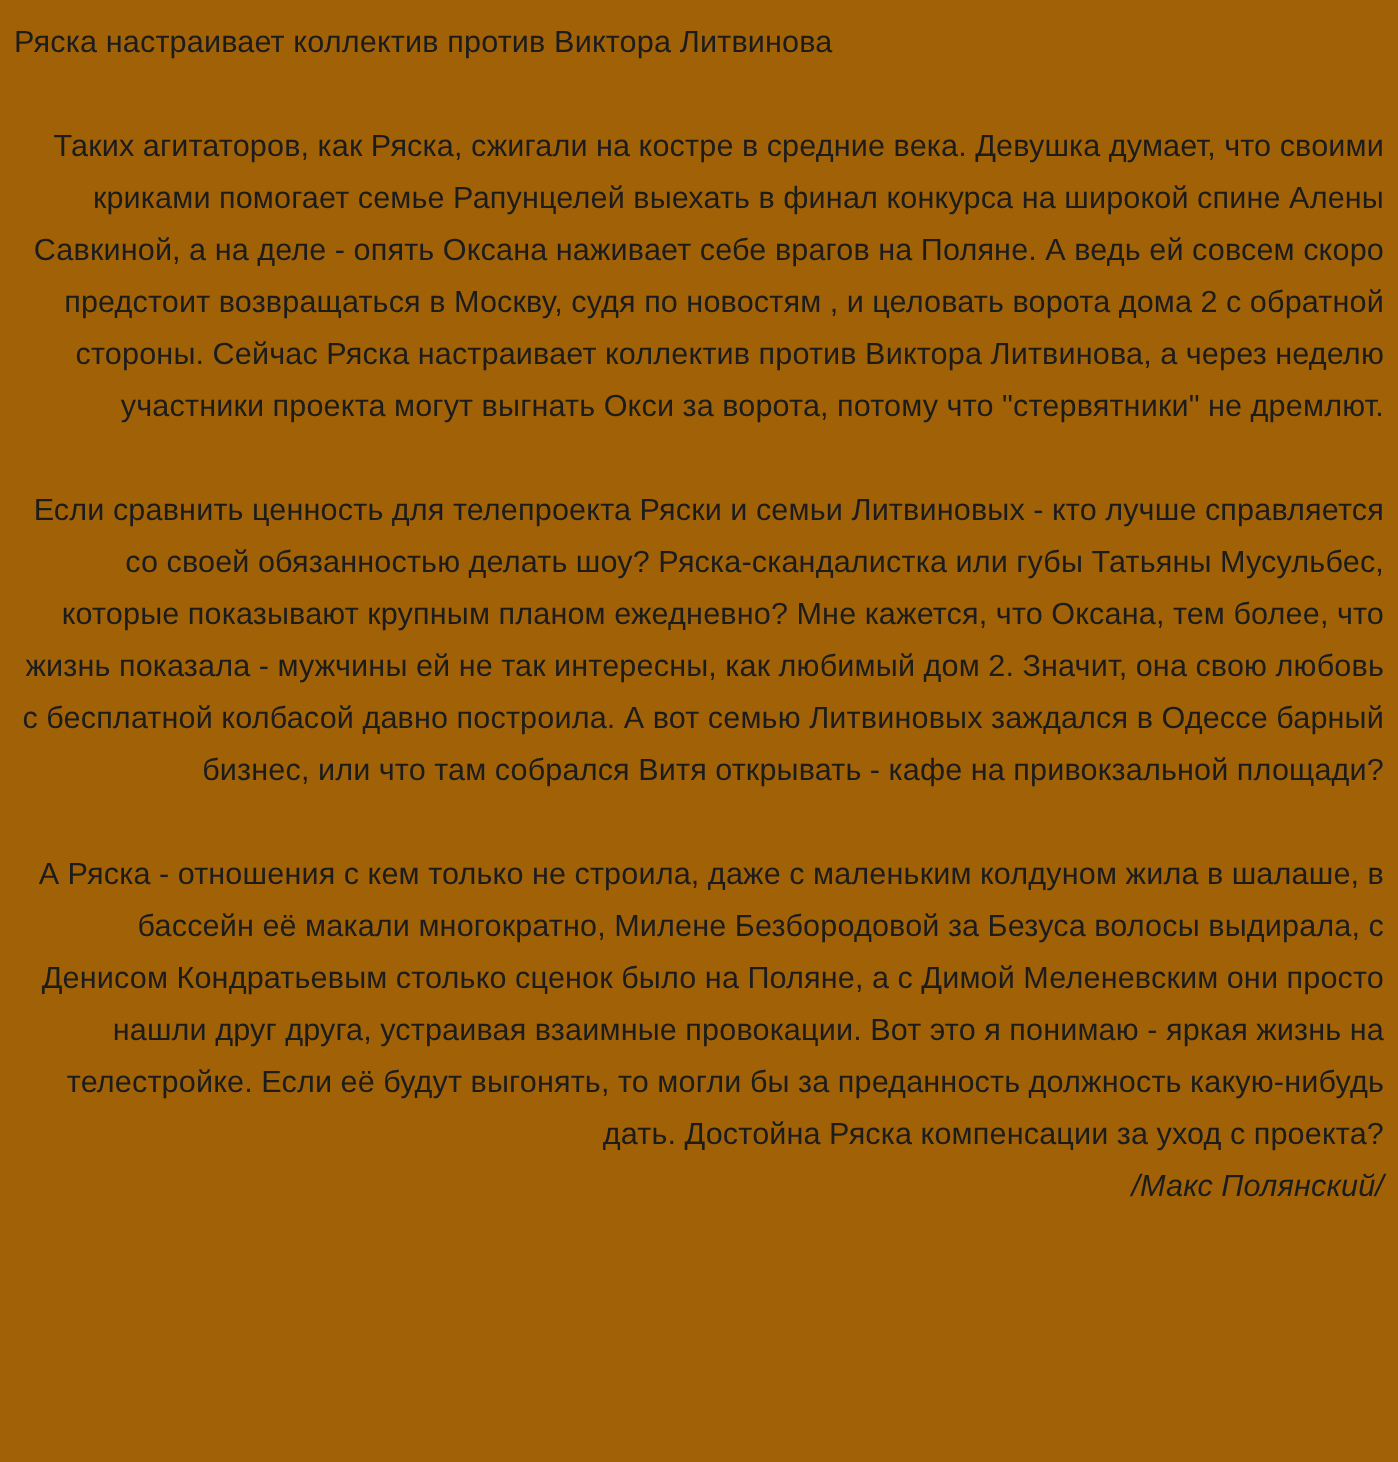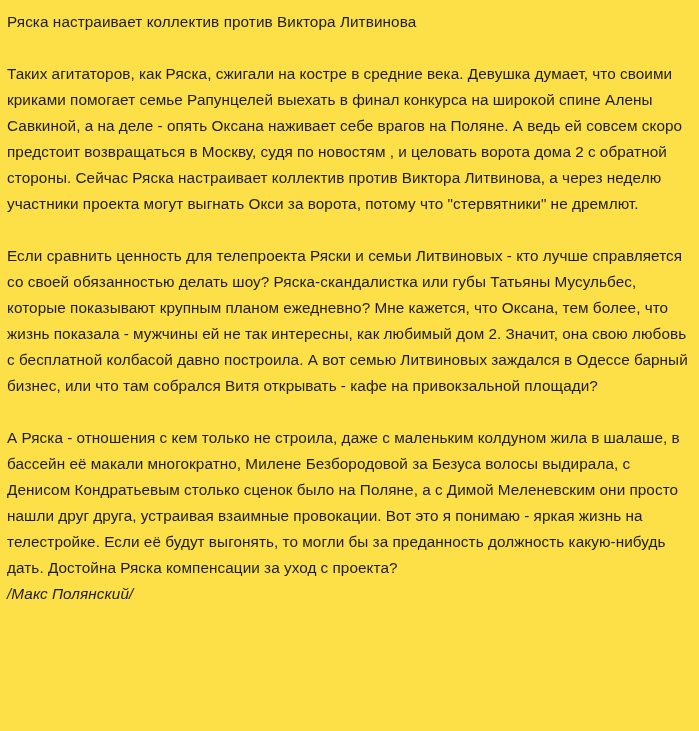--- a/index.html
+++ b/index.html
@@ -14,38 +14,38 @@
     overflow: hidden;
     font-family: "Liberation Sans", "DejaVu Sans", sans-serif;
     color: #1c1c1c;
     -webkit-font-smoothing: antialiased;
   }
   .article {
     box-sizing: border-box;
     width: 699px;
     height: 731px;
     padding: 9px 7px 0 7px;
-    background: #fde047;
+    background: #a16207;
   }
   .headline {
     font-size: 15.3px;
     line-height: 26px;
     font-weight: 400;
     color: #1c1c1c;
     margin: 0 0 26px 0;
     letter-spacing: 0.005em;
     white-space: nowrap;
   }
   .para {
     font-size: 15.3px;
     line-height: 26px;
     font-weight: 400;
     color: #1c1c1c;
     margin: 0 0 26px 0;
-    text-align: left;
+    text-align: right;
     letter-spacing: 0.005em;
     word-spacing: -0.01em;
   }
   .para:last-child {
     margin-bottom: 0;
   }
   .sign {
     display: block;
     font-style: italic;
   }

